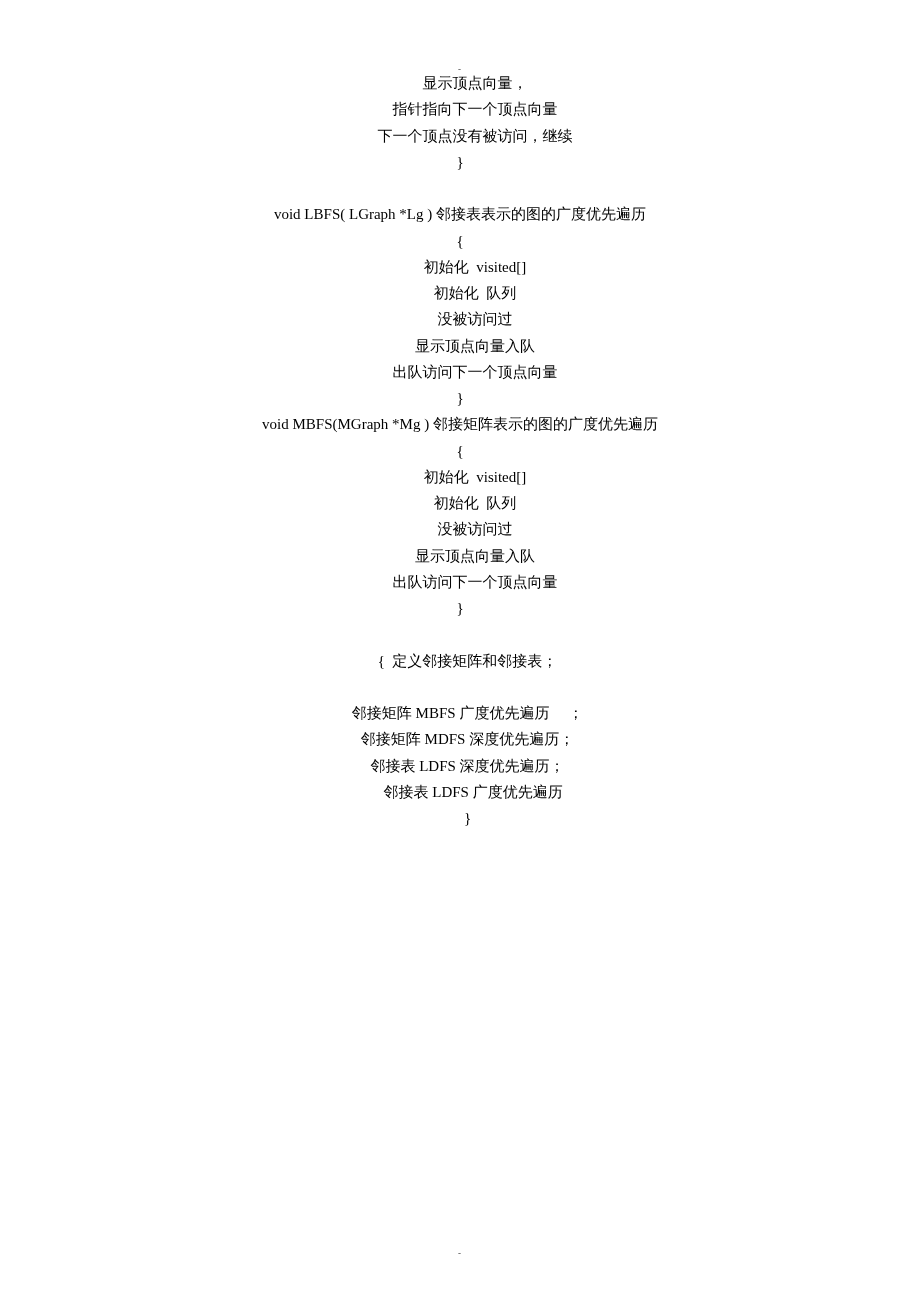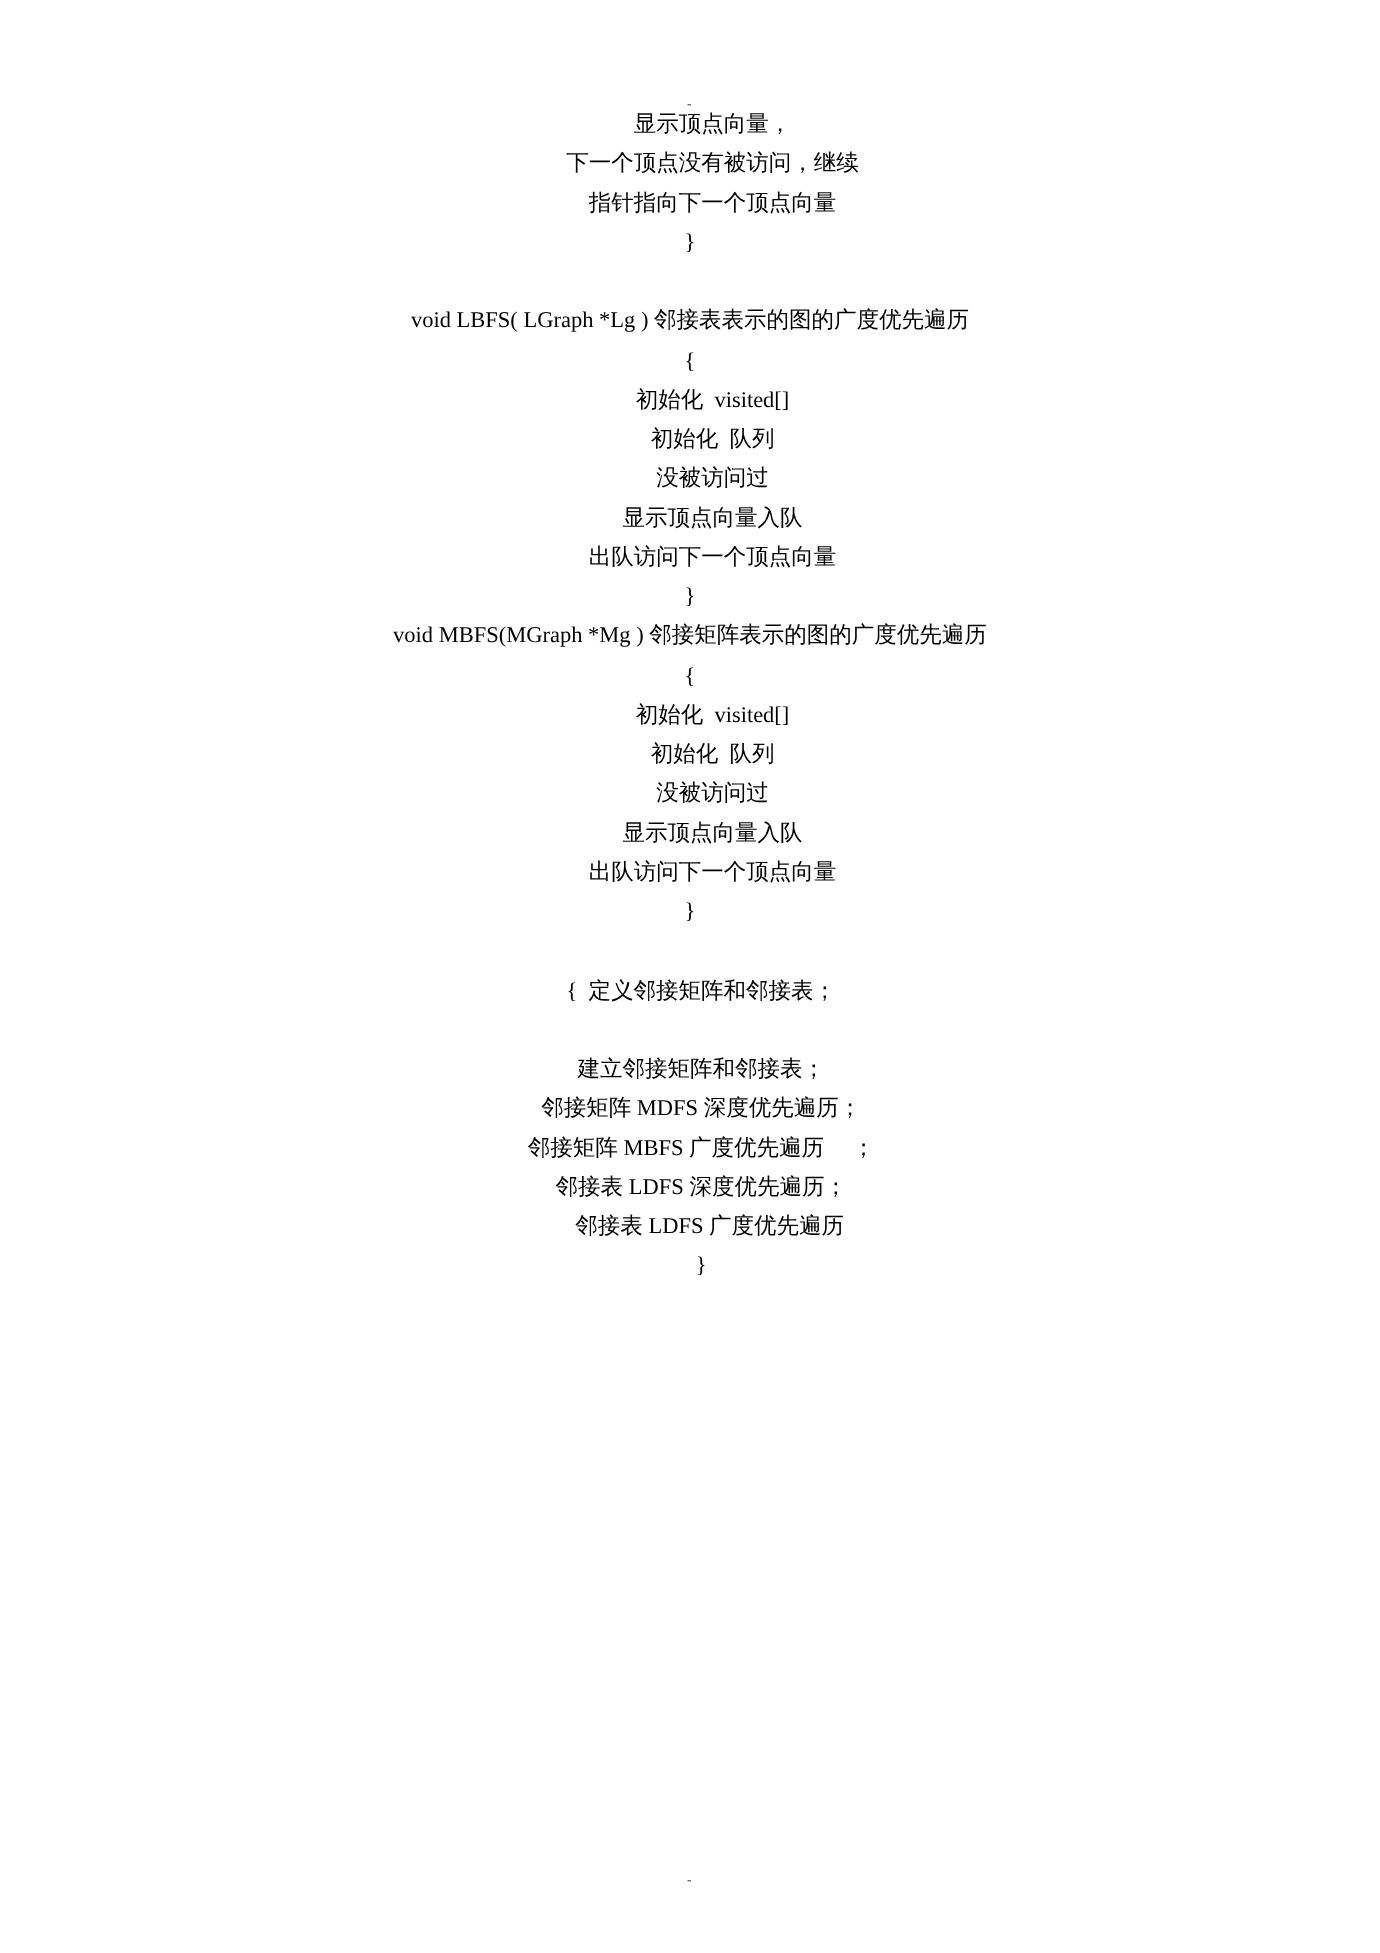--- a/index.html
+++ b/index.html
@@ -46,22 +46,22 @@
   }
 </style>
 </head>
 <body>
 
 <div class="page">
   <div class="dash-top">-</div>
 
   <div class="block">
     <div class="line">        显示顶点向量，</div>
+    <div class="line">        指针指向下一个顶点向量</div>
     <div class="line">        下一个顶点没有被访问，继续</div>
-    <div class="line">        指针指向下一个顶点向量</div>
     <div class="line">}</div>
     <div class="line"></div>
     <div class="line">void LBFS( LGraph *Lg ) 邻接表表示的图的广度优先遍历</div>
     <div class="line">{</div>
     <div class="line">        初始化  visited[]</div>
     <div class="line">        初始化  队列</div>
     <div class="line">        没被访问过</div>
     <div class="line">        显示顶点向量入队</div>
     <div class="line">        出队访问下一个顶点向量</div>
     <div class="line">}</div>
@@ -69,22 +69,21 @@
     <div class="line">{</div>
     <div class="line">        初始化  visited[]</div>
     <div class="line">        初始化  队列</div>
     <div class="line">        没被访问过</div>
     <div class="line">        显示顶点向量入队</div>
     <div class="line">        出队访问下一个顶点向量</div>
     <div class="line">}</div>
     <div class="line"></div>
     <div class="line">    {  定义邻接矩阵和邻接表；</div>
     <div class="line"></div>
-    <div class="line">    建立邻接矩阵和邻接表；</div>
+    <div class="line">    邻接矩阵 MBFS 广度优先遍历     ；</div>
     <div class="line">    邻接矩阵 MDFS 深度优先遍历；</div>
-    <div class="line">    邻接矩阵 MBFS 广度优先遍历     ；</div>
     <div class="line">    邻接表 LDFS 深度优先遍历；</div>
     <div class="line">       邻接表 LDFS 广度优先遍历</div>
     <div class="line">    }</div>
   </div>
 
   <div class="dash-bottom">-</div>
 </div>
 
 </body></html>

